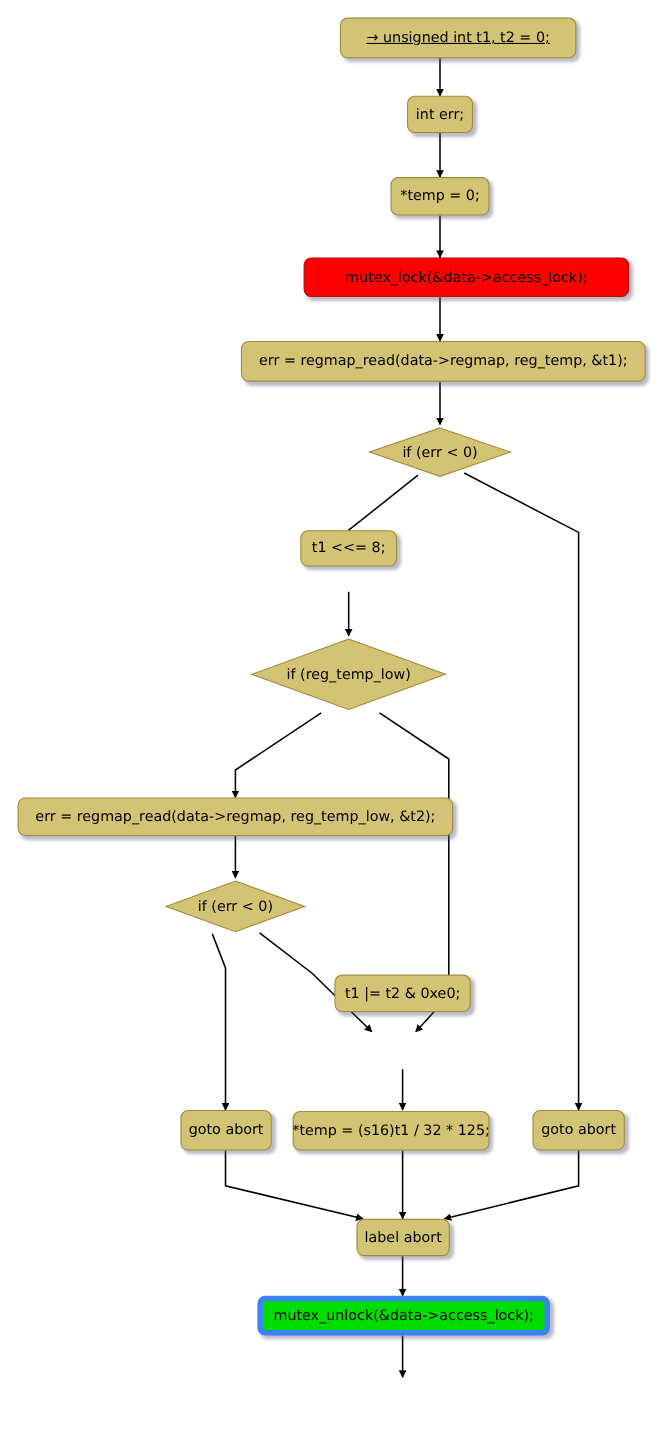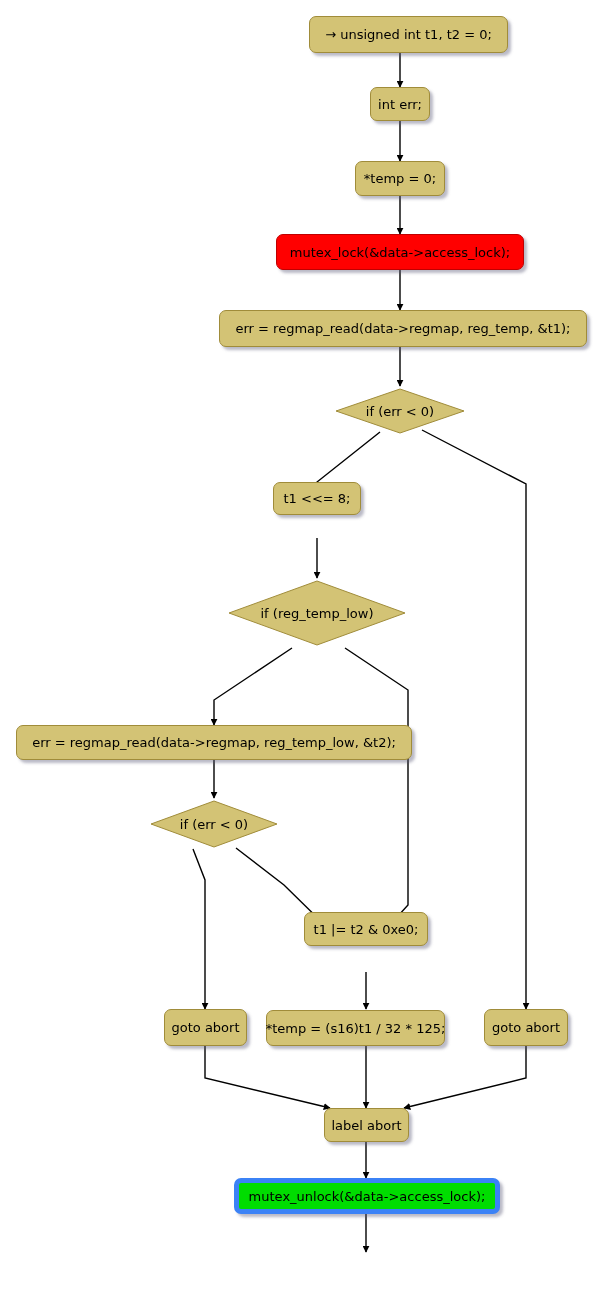--- a/index.html
+++ b/index.html
@@ -116,33 +116,33 @@
       <path d="M 366,1046 L 366,1108"></path>
 
       <path d="M 526,1046 L 526,1078 L 404,1108"></path>
 
       <path d="M 366,1142 L 366,1178"></path>
 
       <path d="M 366,1214 L 366,1252"></path>
     </g>
   </svg>
 
-  <div class="node rect" style="left:309px; top:16px; width:199px; height:37px;">
+  <div class="node rect" style="left:309px; top:16px; width:215px; height:37px;text-decoration:underline;">
     <span>→ unsigned int t1, t2 = 0;</span>
   </div>
 
   <div class="node rect" style="left:370px; top:87px; width:60px; height:34px;">
     <span>int err;</span>
   </div>
 
   <div class="node rect" style="left:355px; top:161px; width:90px; height:35px;align-items:center;">
     <span>*temp = 0;</span>
   </div>
 
-  <div class="node rect red" style="left:276px; top:234px; width:248px; height:36px;">
+  <div class="node rect red" style="left:276px; top:234px; width:296px; height:36px;">
     <span>mutex_lock(&amp;data-&gt;access_lock);</span>
   </div>
 
   <div class="node rect" style="left:219px; top:310px; width:368px; height:37px;">
     <span>err = regmap_read(data-&gt;regmap, reg_temp, &amp;t1);</span>
   </div>
 
   <div class="node diamond" style="left:333px; top:386px; width:134px; height:50px;">
     <svg class="dshape" viewBox="0 0 134 50" preserveAspectRatio="none">
       <polygon points="67,3 131,25 67,47 3,25" fill="#D3C375" stroke="#A08C3A" stroke-width="1" style="filter:none"></polygon>
@@ -165,21 +165,21 @@
     <span>err = regmap_read(data-&gt;regmap, reg_temp_low, &amp;t2);</span>
   </div>
 
   <div class="node diamond" style="left:148px; top:798px; width:132px; height:52px;">
     <svg class="dshape" viewBox="0 0 132 52" preserveAspectRatio="none">
       <polygon points="66,3 129,26 66,49 3,26" fill="#D3C375" stroke="#A08C3A" stroke-width="1"></polygon>
     </svg>
     <span class="dlabel">if (err &lt; 0)</span>
   </div>
 
-  <div class="node rect" style="left:304px; top:912px; width:124px; height:34px;">
+  <div class="node rect" style="left:304px; top:886px; width:124px; height:34px;">
     <span>t1 |= t2 &amp; 0xe0;</span>
   </div>
 
   <div class="node rect" style="left:164px; top:1009px; width:83px; height:37px;">
     <span>goto abort</span>
   </div>
 
   <div class="node rect" style="left:266px; top:1010px; width:179px; height:36px;text-align:right;">
     <span>*temp = (s16)t1 / 32 * 125;</span>
   </div>

